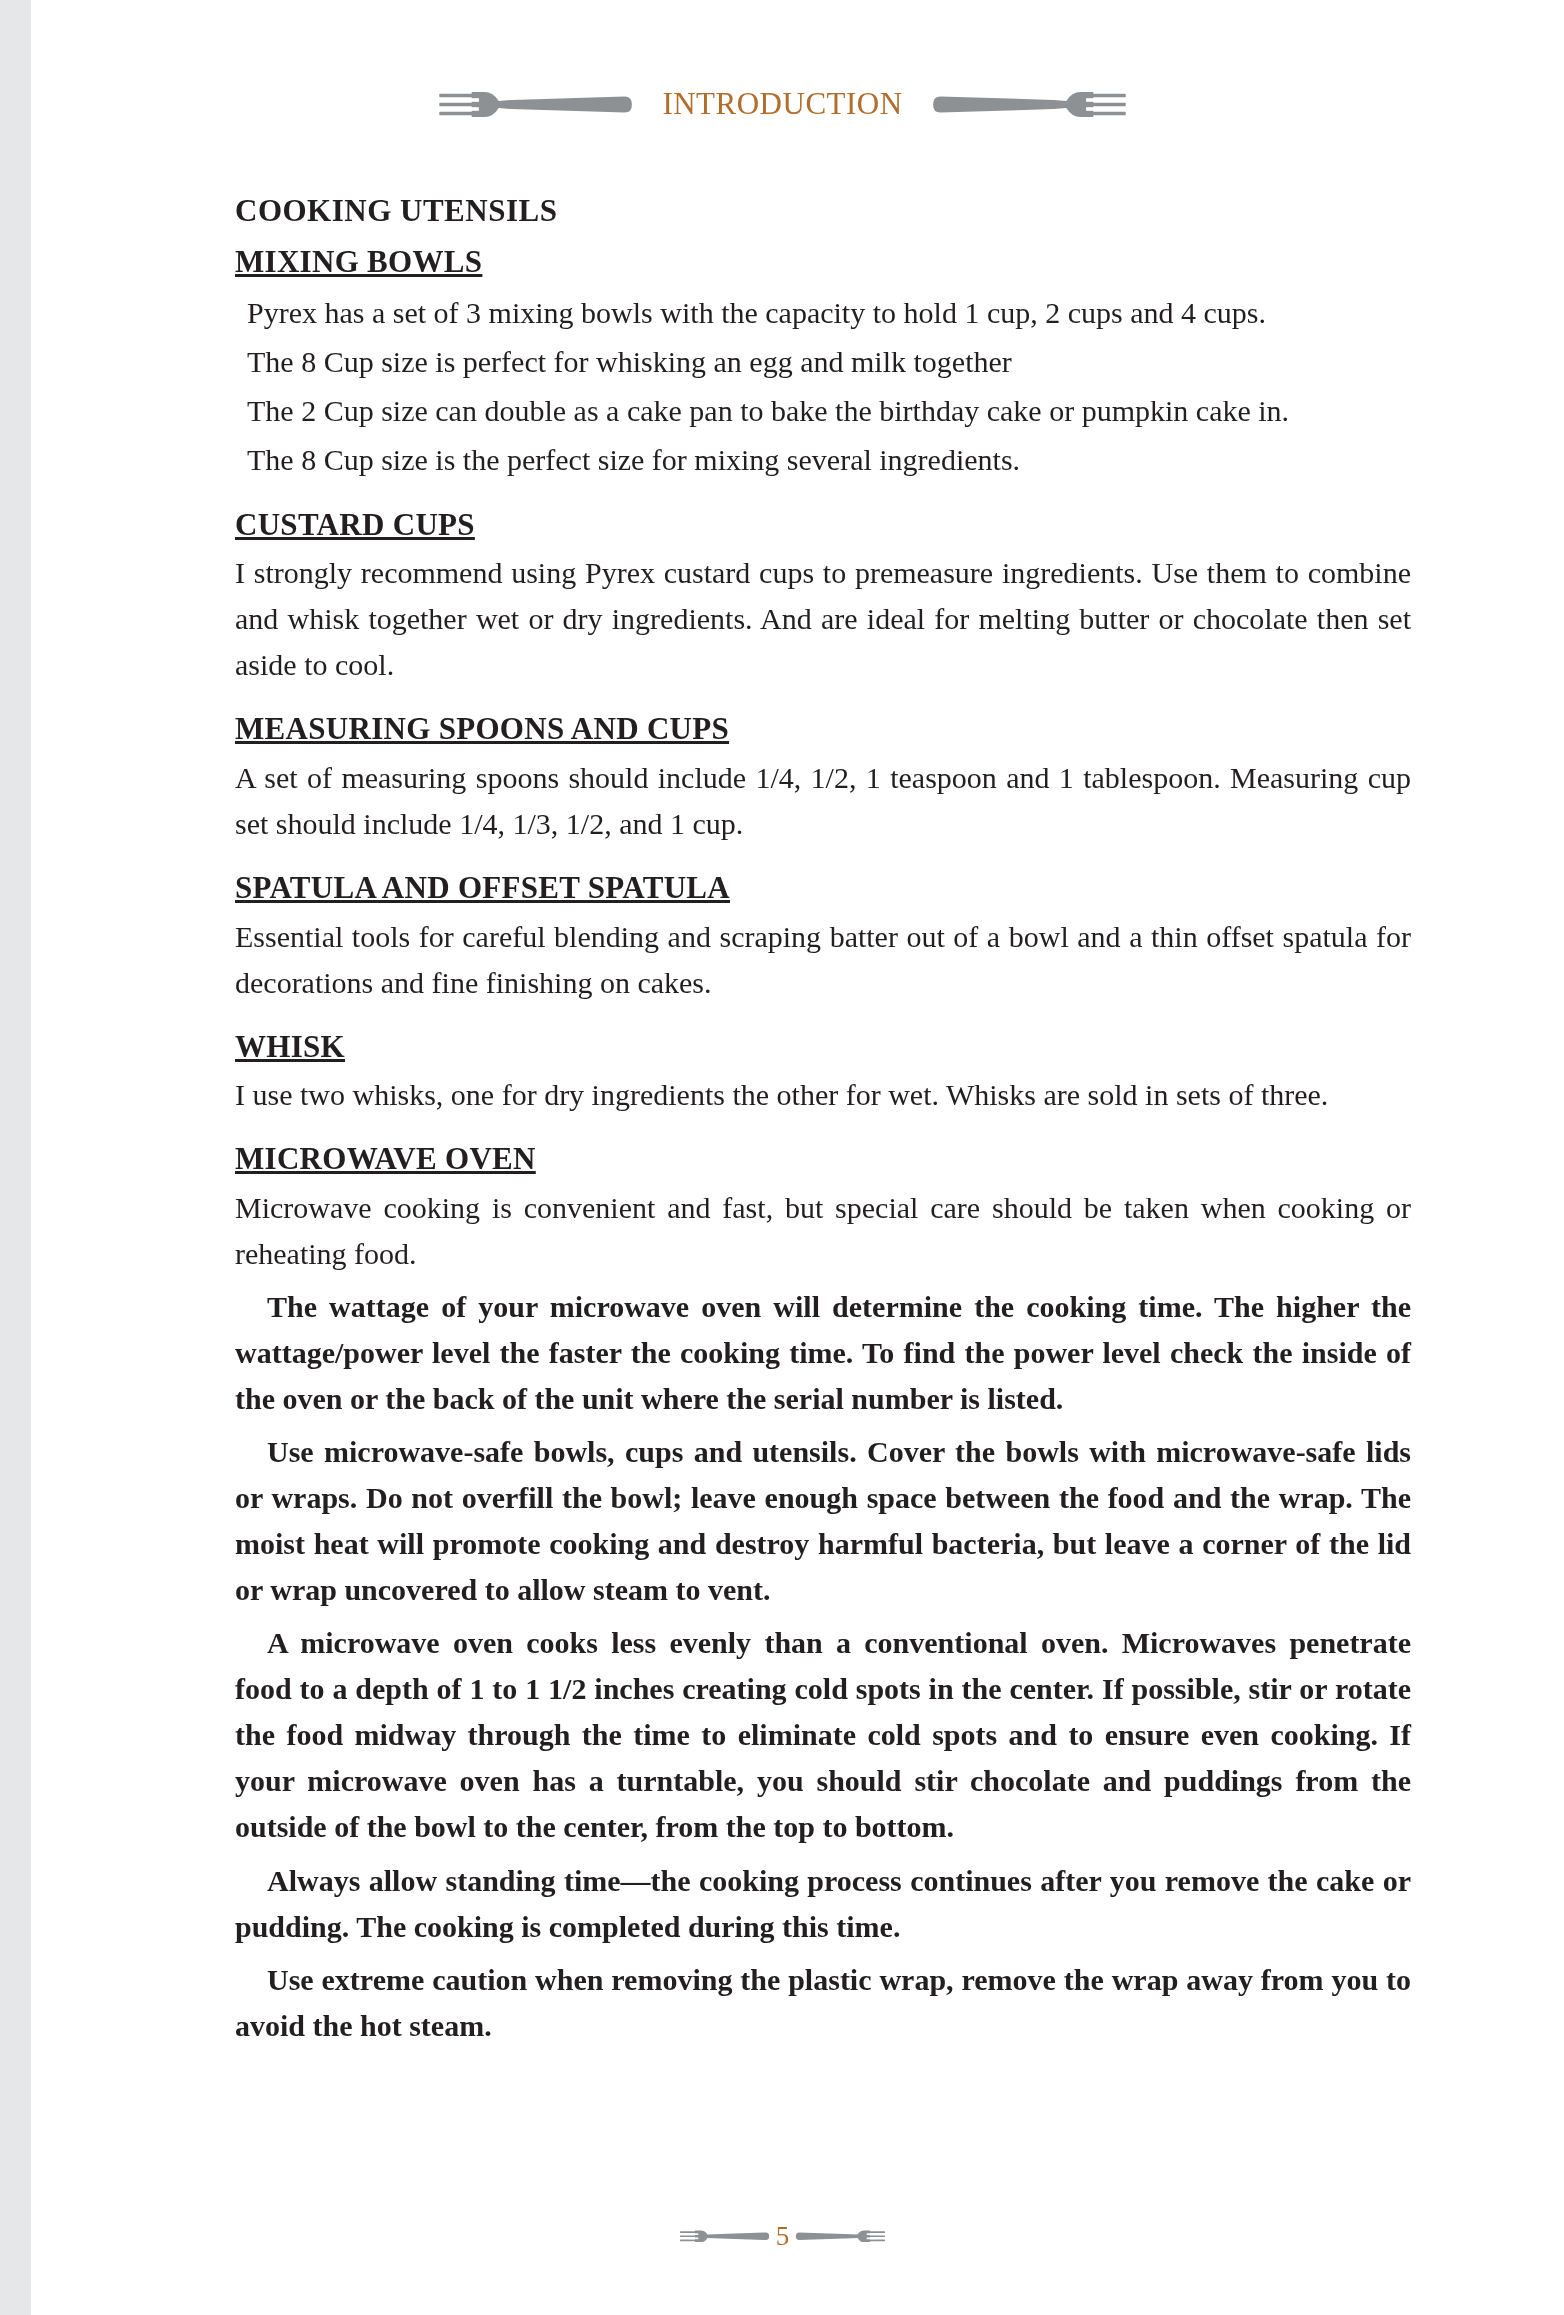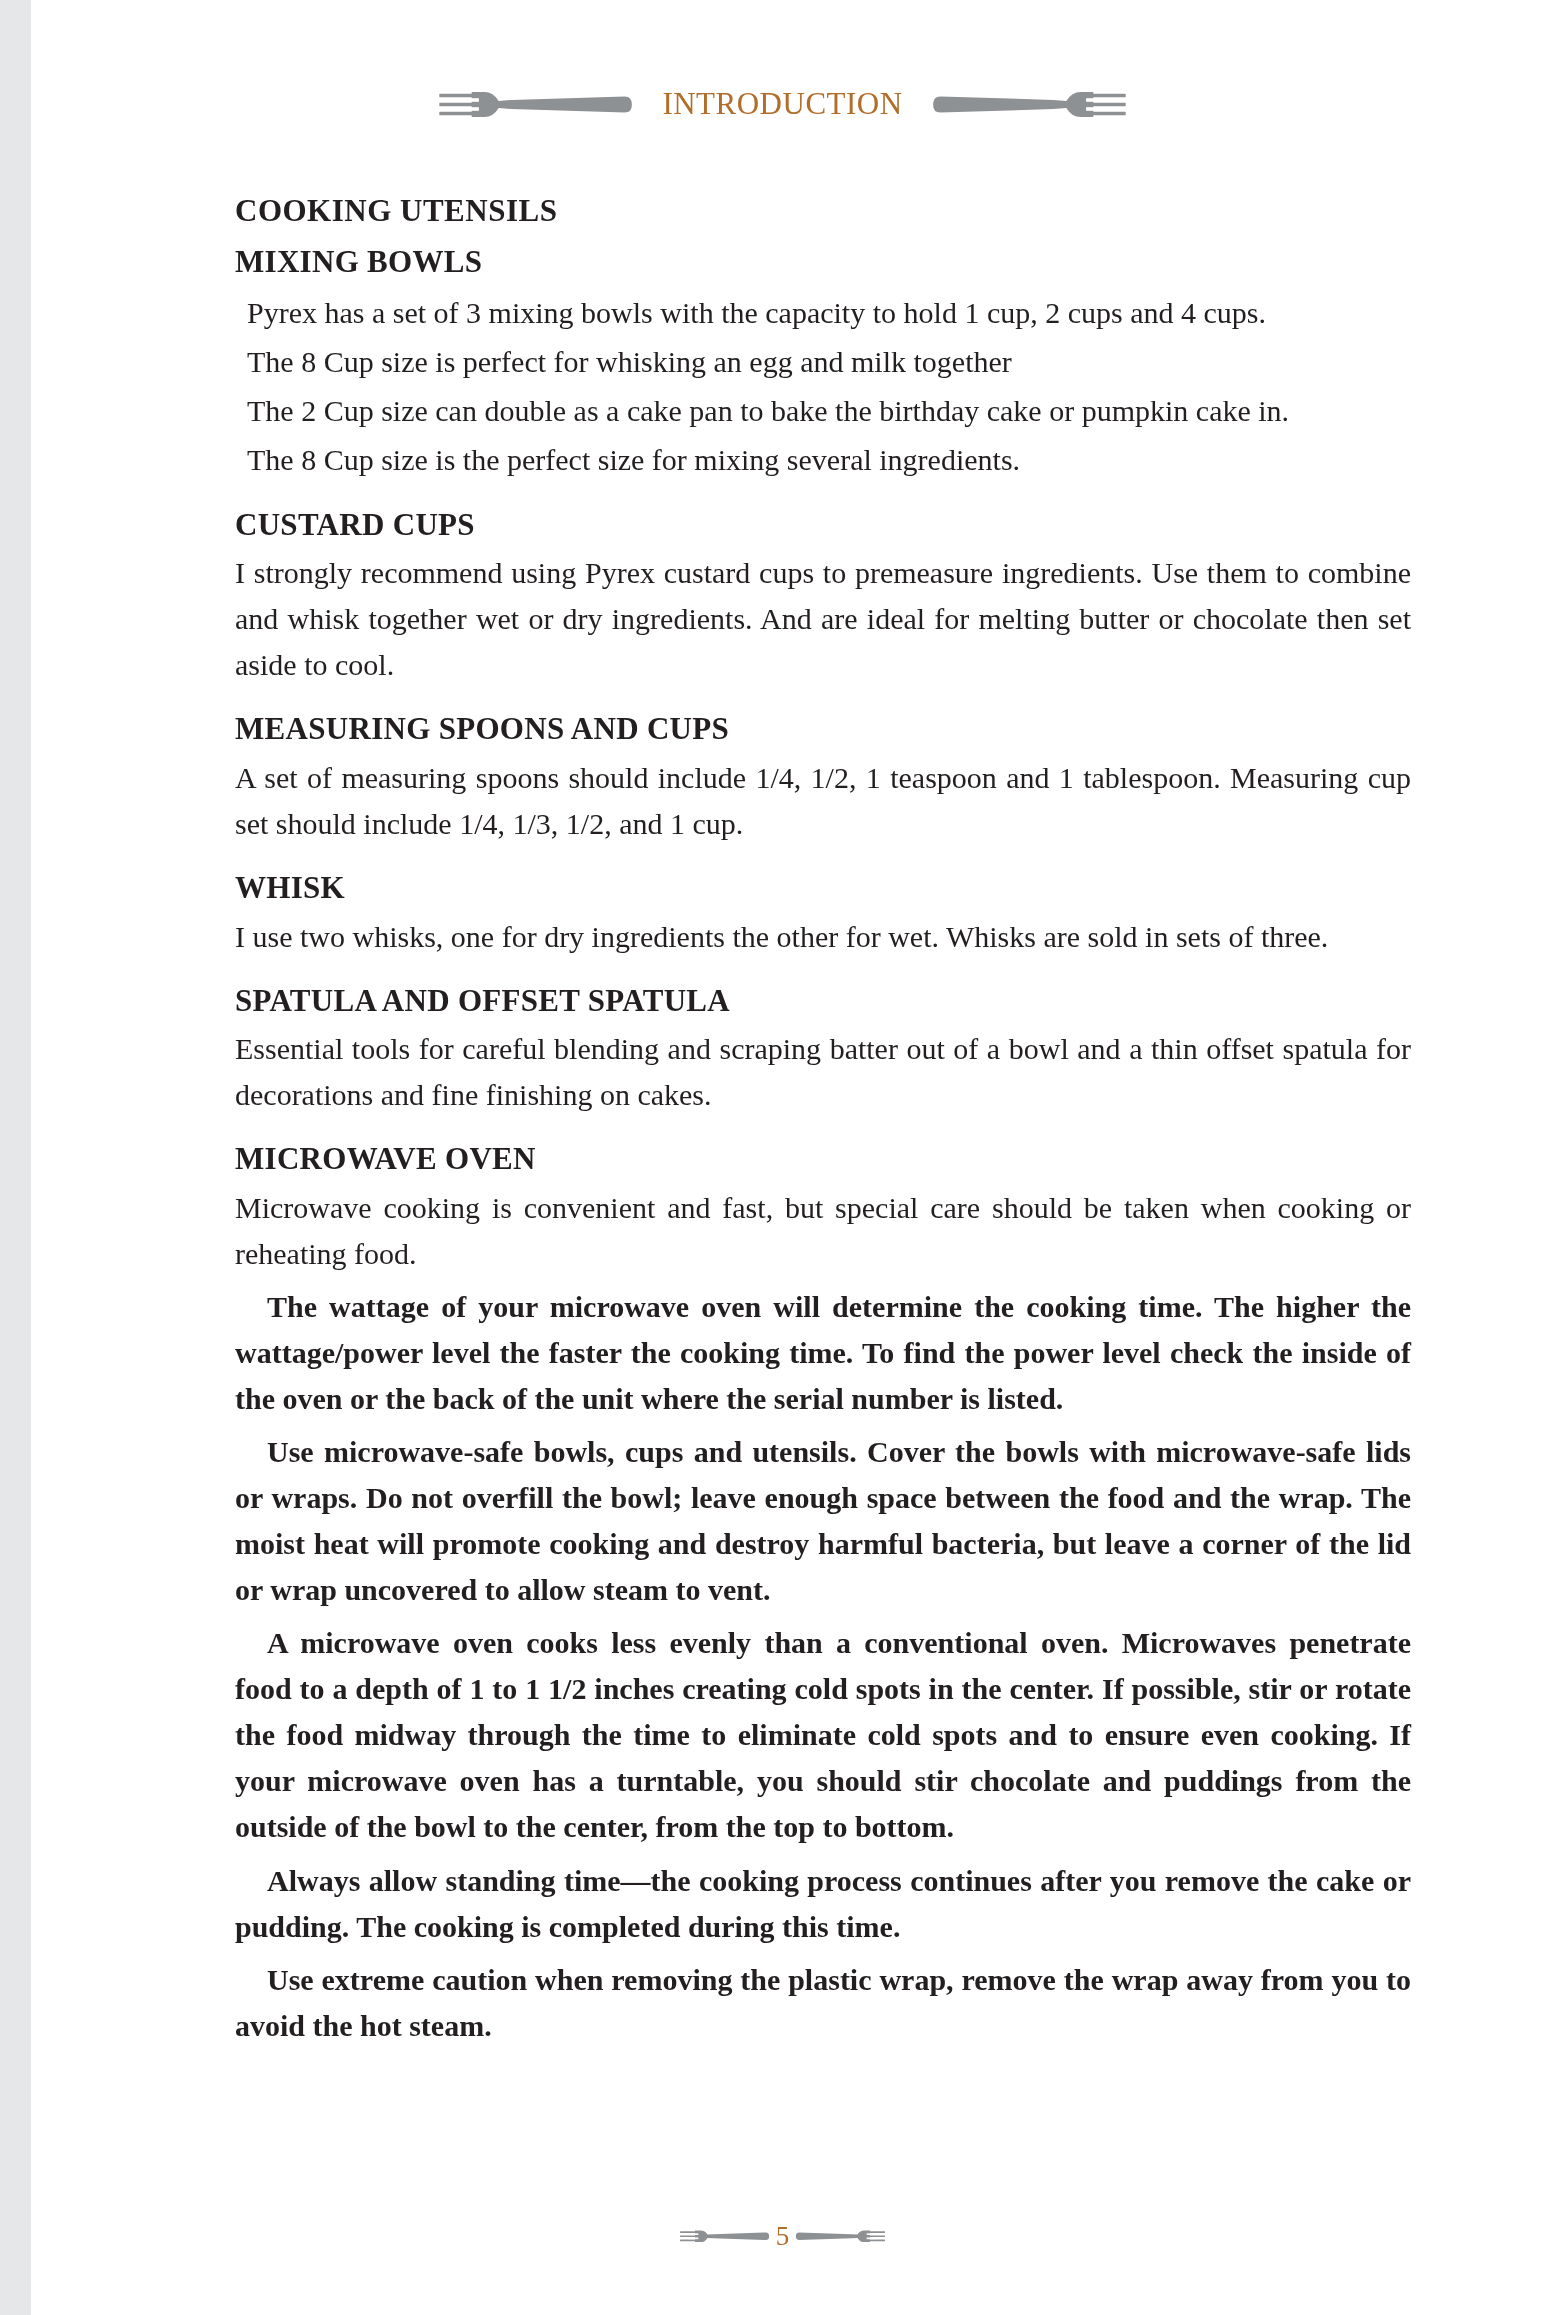--- a/index.html
+++ b/index.html
@@ -55,20 +55,21 @@
     line-height: 42px;
     margin: 0 0 7.2px 0;
     padding-left: 0;
   }
   .section { margin-bottom: 18px; }
   .section-heading {
     font-size: 31px;
     line-height: 45px;
     letter-spacing: 0.3px;
     margin: 0 0 3.6px 0;
+    text-decoration: underline;
   }
   .para {
     font-size: 30px;
     line-height: 46px;
     text-align: justify;
     margin: 0 0 7.2px 0;
   }
   .para.lines { text-align: left; }
   .para.lines .line { display: block; line-height: 49px; margin-left: 12px; }
   .para.indent { text-indent: 32px; font-weight: bold; }
@@ -144,27 +145,27 @@
     <h2 class="section-heading">CUSTARD CUPS</h2>
     <p class="para">I strongly recommend using Pyrex custard cups to premeasure ingredients. Use them to combine and whisk together wet or dry ingredients. And are ideal for melting butter or chocolate then set aside to cool.</p>
   </section>
 
   <section class="section">
     <h2 class="section-heading">MEASURING SPOONS AND CUPS</h2>
     <p class="para">A set of measuring spoons should include 1/4, 1/2, 1 teaspoon and 1 tablespoon. Measuring cup set should include 1/4, 1/3, 1/2, and 1 cup.</p>
   </section>
 
   <section class="section">
+    <h2 class="section-heading">SPATULA AND OFFSET SPATULA</h2>
+    <p class="para">Essential tools for careful blending and scraping batter out of a bowl and a thin offset spatula for decorations and fine finishing on cakes.</p>
+  </section>
+
+  <section class="section">
     <h2 class="section-heading">WHISK</h2>
     <p class="para">I use two whisks, one for dry ingredients the other for wet. Whisks are sold in sets of three.</p>
-  </section>
-
-  <section class="section">
-    <h2 class="section-heading">SPATULA AND OFFSET SPATULA</h2>
-    <p class="para">Essential tools for careful blending and scraping batter out of a bowl and a thin offset spatula for decorations and fine finishing on cakes.</p>
   </section>
 
   <section class="section">
     <h2 class="section-heading">MICROWAVE OVEN</h2>
     <p class="para">Microwave cooking is convenient and fast, but special care should be taken when cooking or reheating food.</p>
     <p class="para indent">The wattage of your microwave oven will determine the cooking time. The higher the wattage/power level the faster the cooking time. To find the power level check the inside of the oven or the back of the unit where the serial number is listed.</p>
     <p class="para indent">Use microwave-safe bowls, cups and utensils. Cover the bowls with microwave-safe lids or wraps. Do not overfill the bowl; leave enough space between the food and the wrap. The moist heat will promote cooking and destroy harmful bacteria, but leave a corner of the lid or wrap uncovered to allow steam to vent.</p>
     <p class="para indent">A microwave oven cooks less evenly than a conventional oven. Microwaves penetrate food to a depth of 1 to 1 1/2 inches creating cold spots in the center. If possible, stir or rotate the food midway through the time to eliminate cold spots and to ensure even cooking. If your microwave oven has a turntable, you should stir chocolate and puddings from the outside of the bowl to the center, from the top to bottom.</p>
     <p class="para indent">Always allow standing time—the cooking process continues after you remove the cake or pudding. The cooking is completed during this time.</p>
     <p class="para indent">Use extreme caution when removing the plastic wrap, remove the wrap away from you to avoid the hot steam.</p>

